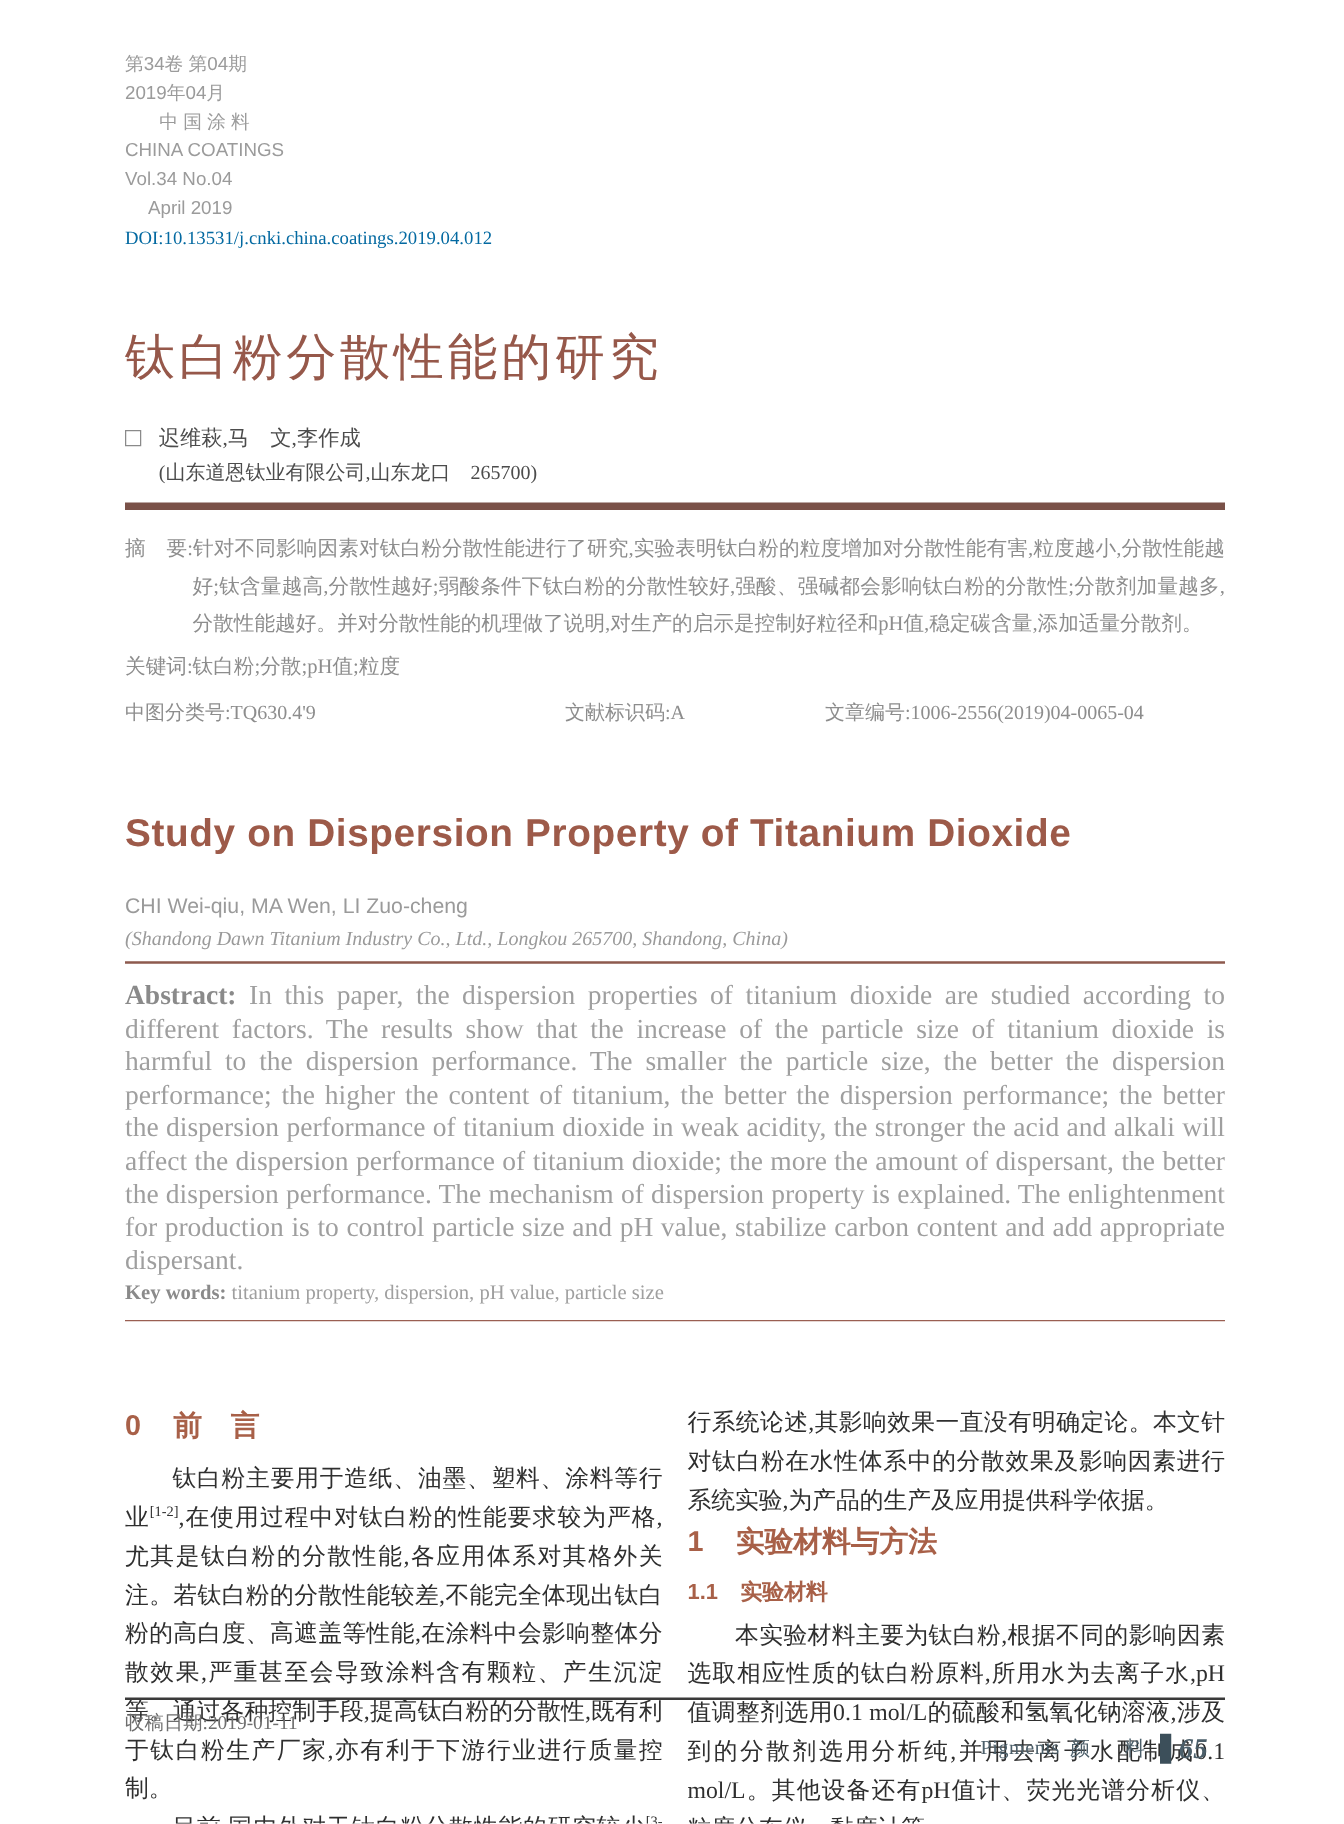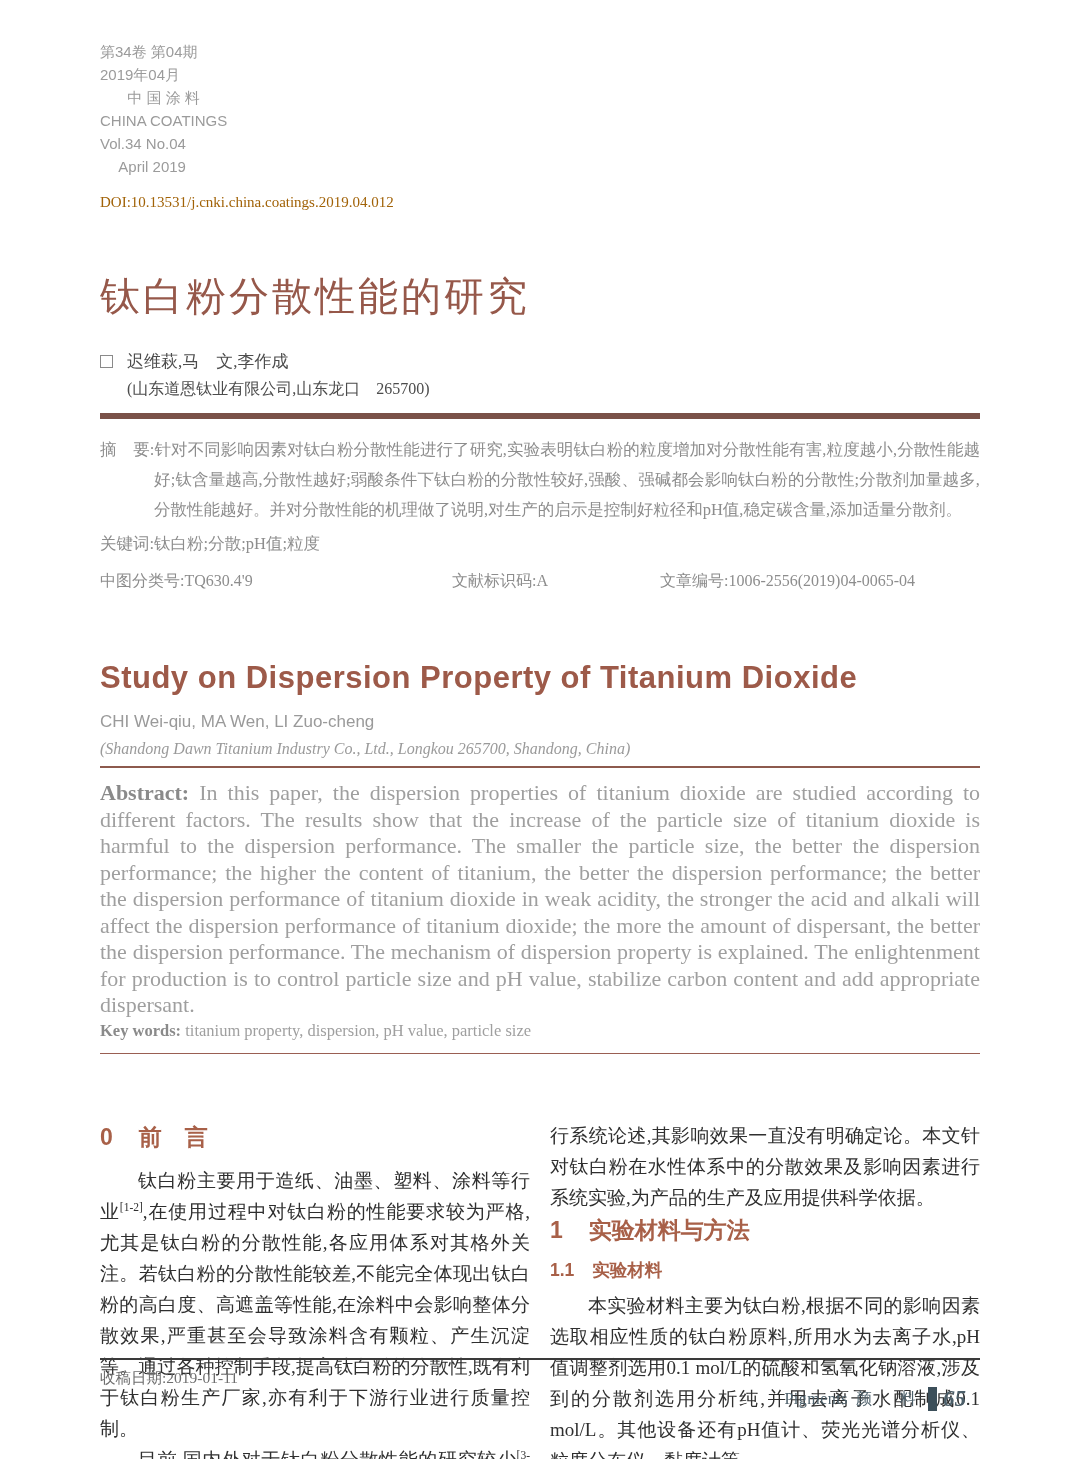--- a/index.html
+++ b/index.html
@@ -14,21 +14,21 @@
     overflow:hidden;
   }
   .content { padding:40px 95px 0 100px; }
 
   
   .jheader { display:flex; justify-content:space-between; align-items:flex-start;
              font-family:"Liberation Sans", sans-serif; color:#9b9b9b; font-size:15px; line-height:23px;flex-direction:column; }
   .jheader .left { text-align:left; }
   .jheader .center { text-align:center; }
   .jheader .right { text-align:right; }
-  .doi { margin-top:16px; font-size:15px; color:#a16207; font-family:"Liberation Serif", serif; }
+  .doi { margin-top:5px; font-size:15px; color:#0369a1; font-family:"Liberation Serif", serif; }
 
   
   .cn-title { margin-top:58px; font-family:"Liberation Sans", sans-serif;
               font-weight:normal; font-size:40px; letter-spacing:3px; color:#96584a; }
   .authors-row { margin-top:26px; font-size:17px; color:#4c4c4c; display:flex; align-items:center; }
   .author-marker { display:inline-block; width:13px; height:13px; border:1.5px solid #8a8a8a; margin-right:14px; }
   .affil-cn { margin-top:6px; font-size:16px; color:#4c4c4c; padding-left:27px; }
   .rule-thick { margin-top:13px; height:6px; background:#7a5148; }
 
   
@@ -36,21 +36,21 @@
                  text-align:justify; padding-left:54px; text-indent:-54px; }
   .abstract-cn b, .kw-cn b { font-weight:normal; color:#8d8d8d; }
   .kw-cn { margin-top:8px; font-size:16.5px; color:#8d8d8d; }
   .clc-row { margin-top:16px; font-size:16px; color:#8d8d8d; display:flex; }
   .clc-row .i1 { width:352px; }
   .clc-row .i2 { width:208px; }
 
   
   .en-title { margin-top:68px; font-family:"Liberation Sans", sans-serif;
               font-weight:bold; font-size:31px; letter-spacing:0.5px; color:#9d5a49; }
-  .en-authors { margin-top:16px; font-family:"Liberation Sans", sans-serif; font-size:17px; color:#9a9a9a; }
+  .en-authors { margin-top:30px; font-family:"Liberation Sans", sans-serif; font-size:17px; color:#9a9a9a; }
   .en-affil { margin-top:8px; font-style:italic; font-size:16px; color:#9a9a9a; }
   .rule-thin { margin-top:8px; height:2px; background:#8d5a4e; }
   .en-abstract { margin-top:12px; font-size:22px; line-height:26.5px; color:#9f9f9f; text-align:justify; }
   .en-abstract .lbl, .en-kw .lbl { font-weight:bold; color:#8a8a8a; }
   .en-kw { margin-top:2px; font-size:16.5px; color:#9f9f9f; }
   .rule-thin2 { margin-top:12px; height:1.5px; background:#9a5f52; }
 
   
   .columns { margin-top:66px; display:flex; gap:20px; }
   .col { width:430px; }

